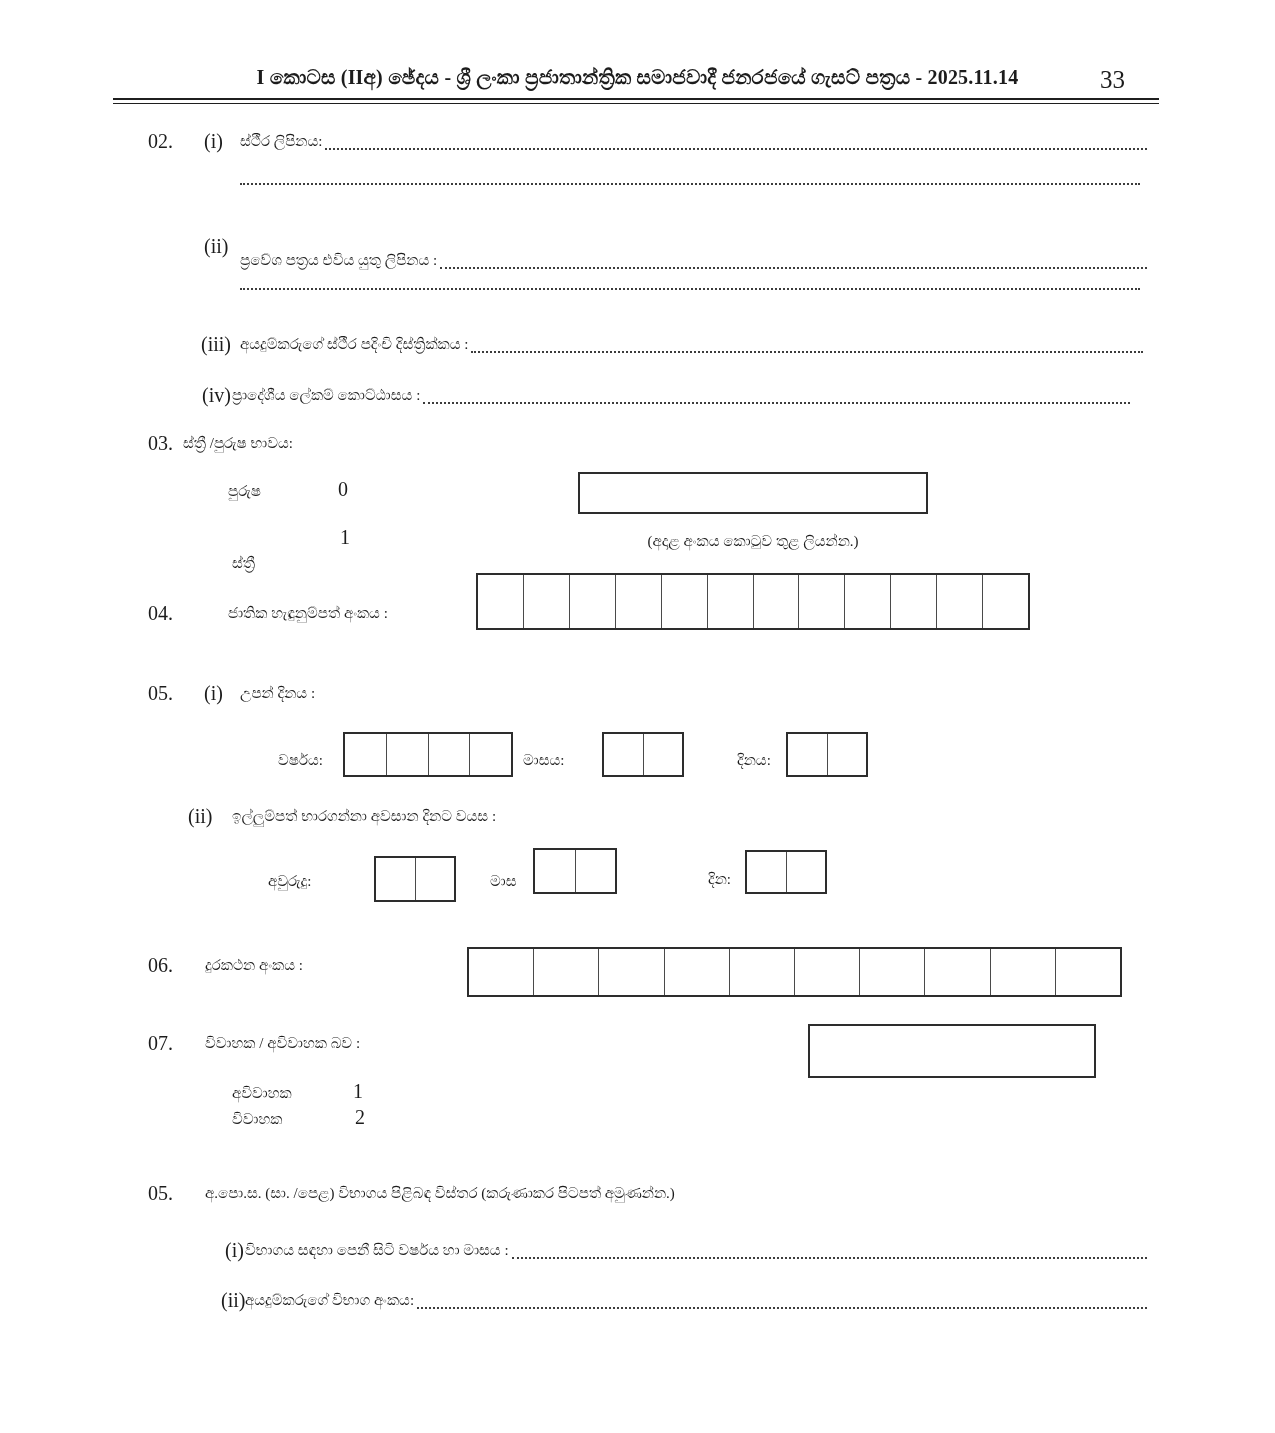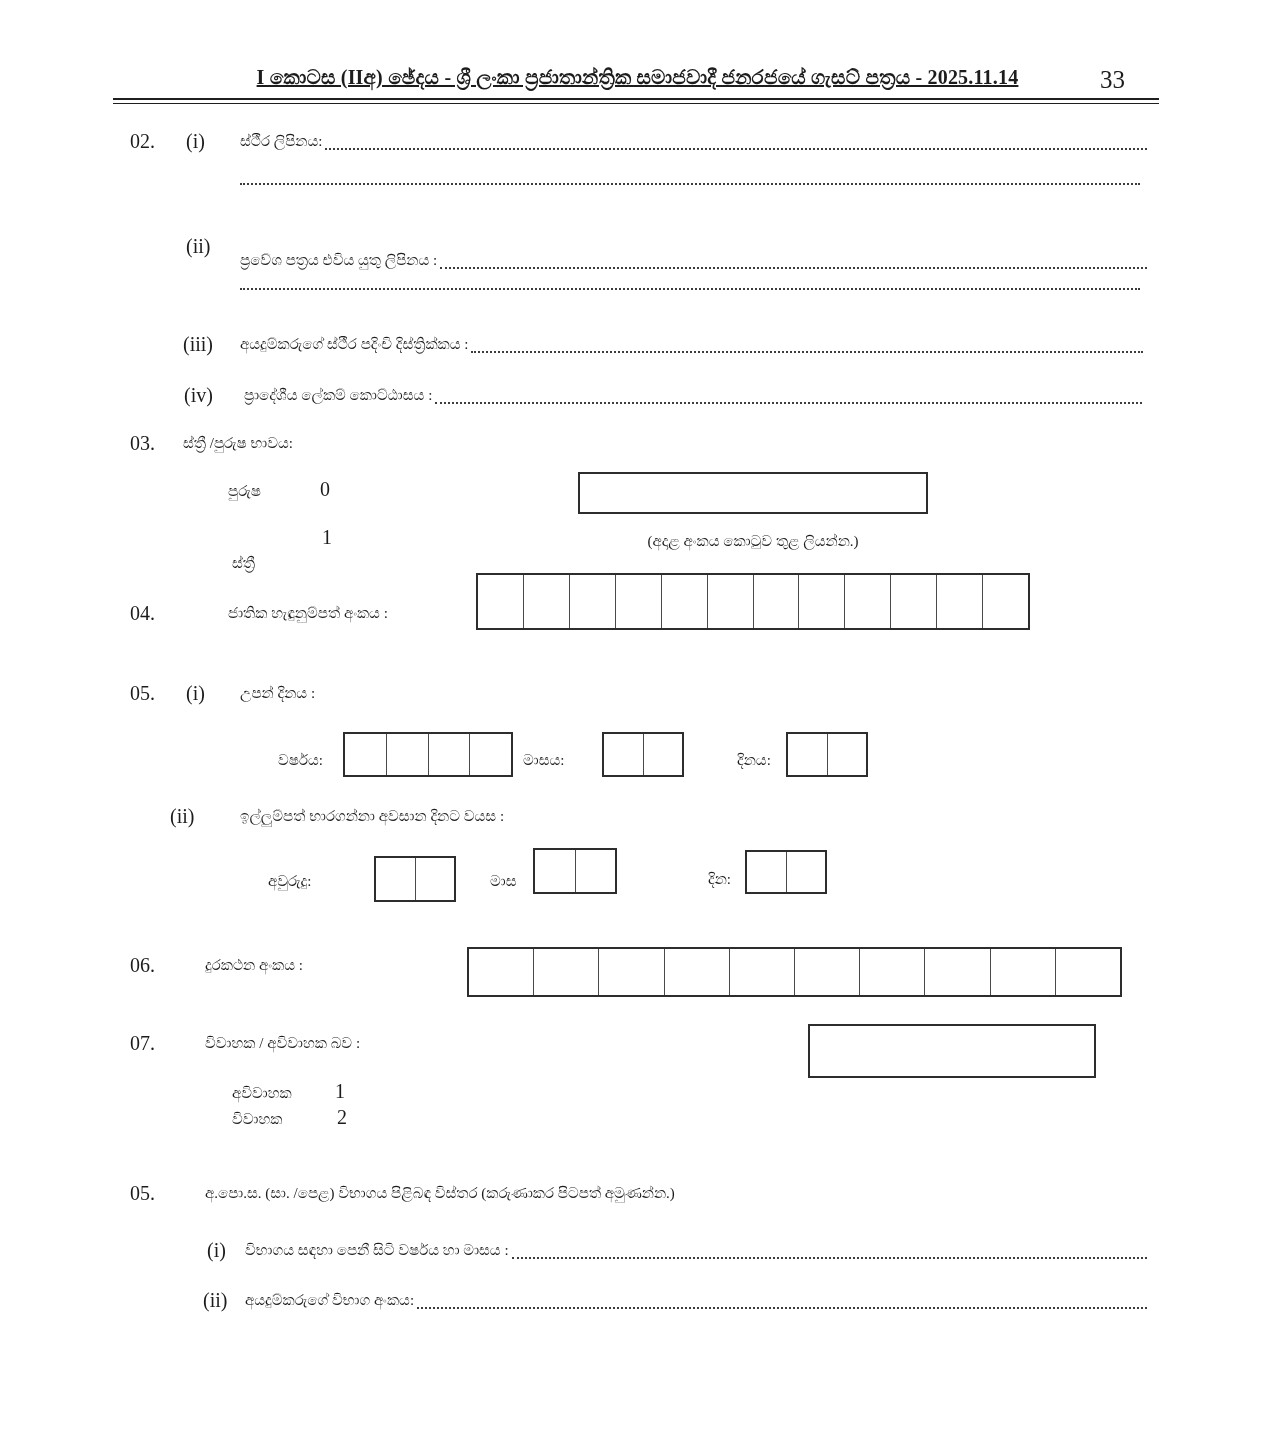--- a/index.html
+++ b/index.html
@@ -5,25 +5,25 @@
   html,body{margin:0;padding:0;background:#e8e8e8;}
   .page{
     position:relative;
     width:1275px;height:1433px;
     background:#ffffff;
     font-family:"Liberation Serif","DejaVu Sans",serif;
     color:#1c1c1c;
     overflow:hidden;
   }
   .abs{position:absolute;}
-  .num{font-size:20px;line-height:26px;font-family:"Liberation Serif","DejaVu Sans",serif;}
+  .num{font-size:20px;line-height:26px;font-family:"Liberation Serif","DejaVu Sans",serif;margin-left:18px;}
   .sin{font-size:15px;line-height:26px;font-family:"Liberation Serif","DejaVu Sans",serif;}
   .hdr-title{
     top:66px;left:0;width:1275px;text-align:center;
-    font-size:20px;font-weight:bold;letter-spacing:0.2px;text-decoration:underline;
+    font-size:20px;font-weight:bold;letter-spacing:0.2px;
   }
   .hdr-page{top:66px;left:1100px;font-size:25px;}
   .dbl-rule{
     top:98px;left:113px;width:1046px;height:3px;
     border-top:2px solid #1f1f1f;border-bottom:1px solid #1f1f1f;
   }
   .leaderline{display:flex;align-items:flex-end;}
   .leader{
     flex:1;height:0;margin:0 0 4px 3px;
     border-bottom:2px dotted #3c3c3c;
@@ -59,21 +59,21 @@
   </div>
   <div class="abs dotline" style="left:240px;top:288px;width:900px"></div>
 
   <span class="abs num" style="left:183px;top:331px">(iii)</span>
   <div class="abs leaderline" style="left:240px;top:331px;width:903px">
     <span class="sin">අයදුම්කරුගේ ස්ථීර පදිංචි දිස්ත්‍රික්කය :</span>
     <span class="leader"></span>
   </div>
 
   <span class="abs num" style="left:184px;top:382px">(iv)</span>
-  <div class="abs leaderline" style="left:244px;top:382px;width:898px">
+  <div class="abs leaderline" style="left:232px;top:382px;width:898px">
     <span class="sin">ප්‍රාදේශීය ලේකම් කොට්ඨාසය :</span>
     <span class="leader"></span>
   </div>
 
   <span class="abs num" style="left:130px;top:430px">03.</span>
   <span class="abs sin" style="left:183px;top:430px">ස්ත්‍රී /පුරුෂ භාවය:</span>
 
   <span class="abs sin" style="left:228px;top:478px">පුරුෂ</span>
   <span class="abs num" style="left:320px;top:476px">0</span>
   <div class="abs bigbox" style="left:578px;top:472px;width:350px;height:42px"></div>
@@ -115,21 +115,21 @@
       <div class="cell"></div>
       <div class="cell"></div>
     </div>
   <span class="abs sin" style="left:737px;top:747px">දිනය:</span>
   <div class="abs grid" style="left:786px;top:732px;width:82px;height:45px">
       <div class="cell"></div>
       <div class="cell"></div>
     </div>
 
   <span class="abs num" style="left:170px;top:803px">(ii)</span>
-  <span class="abs sin" style="left:240px;top:803px">ඉල්ලුම්පත් භාරගන්නා අවසාන දිනට වයස :</span>
+  <span class="abs sin" style="left:232px;top:803px">ඉල්ලුම්පත් භාරගන්නා අවසාන දිනට වයස :</span>
 
   <span class="abs sin" style="left:268px;top:868px">අවුරුදු:</span>
   <div class="abs grid" style="left:374px;top:856px;width:82px;height:46px">
       <div class="cell"></div>
       <div class="cell"></div>
     </div>
   <span class="abs sin" style="left:490px;top:868px">මාස</span>
   <div class="abs grid" style="left:533px;top:848px;width:84px;height:46px">
       <div class="cell"></div>
       <div class="cell"></div>

